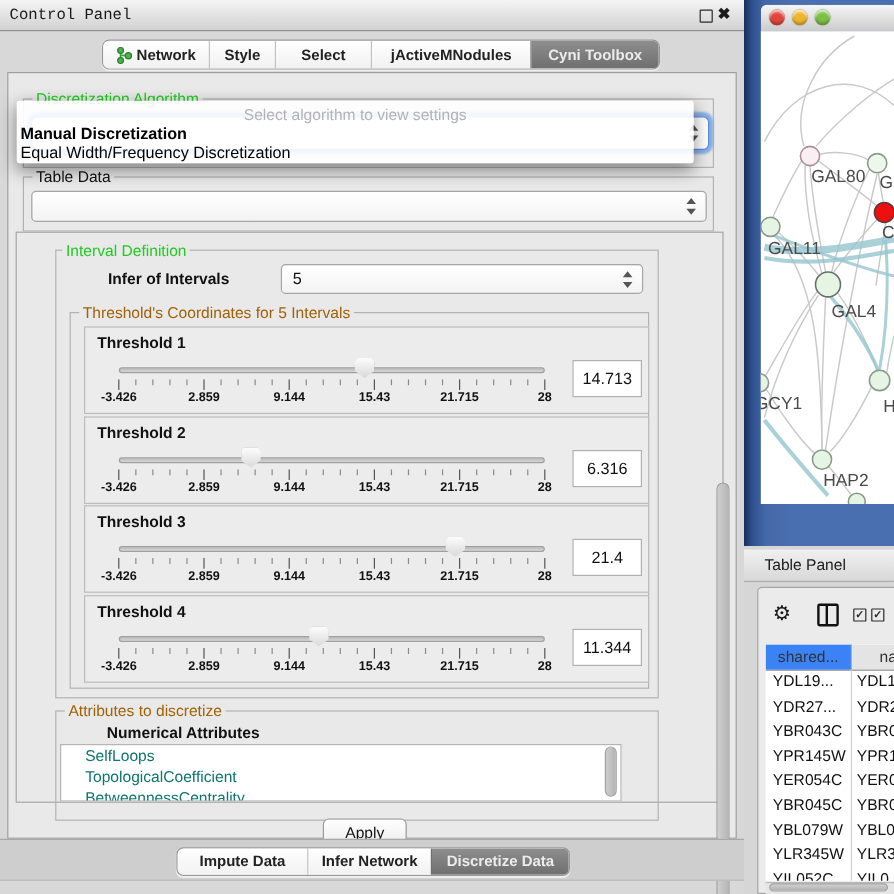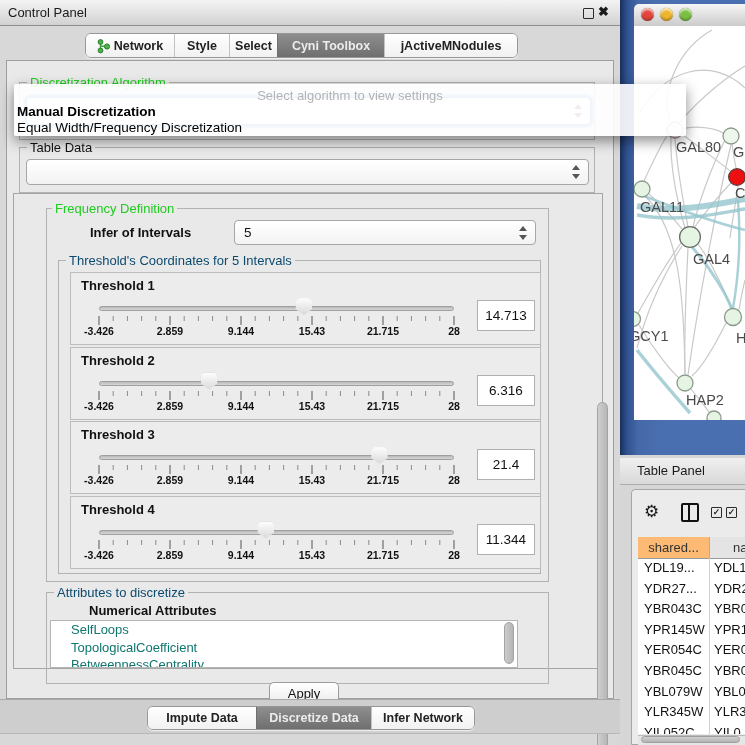--- a/index.html
+++ b/index.html
@@ -5,57 +5,57 @@
   html,body{margin:0;padding:0;background:#dcdcdc;}
   #root{position:relative;width:745px;height:745px;overflow:hidden;
         font-family:"Liberation Sans",sans-serif;color:#111;
         -webkit-font-smoothing:antialiased;}
   .abs{position:absolute;}
 
   
   #cp-window{left:0;top:0;width:620px;height:745px;background:#d8d8d8;}
   #cp-titlebar{left:0;top:0;width:620px;height:25px;
     background:linear-gradient(#f4f4f4,#d2d2d2);border-bottom:1px solid #8f8f8f;}
-  #cp-title{left:8px;top:5px;font-size:13px;color:#1a1a1a;}
+  #cp-title{left:8px;top:5px;font-size:13px;color:#1a1a1a;font-family:Liberation Mono, monospace;}
   #cp-float{left:583px;top:8px;width:9px;height:9px;border:1.6px solid #2a2a2a;border-radius:1px;}
   #cp-close{left:598px;top:4px;font-size:13px;font-weight:bold;color:#1a1a1a;}
 
   
   .segwrap{display:flex;height:23px;border:1px solid #979797;border-radius:6px;
     background:#fff;box-shadow:0 1px 1px rgba(255,255,255,.7);overflow:hidden;}
   .seg{display:flex;align-items:center;justify-content:center;gap:4px;
     font-size:12.5px;font-weight:600;color:#222;background:linear-gradient(#ffffff,#f1f1f1);
     border-left:1px solid #c3c3c3;box-sizing:border-box;}
   .seg.first{border-left:none;}
   .seg.sel{background:linear-gradient(#8e8e8e,#6f6f6f);color:#ececec;border-left-color:#6f6f6f;}
   #top-tabs{left:85px;top:33px;}
   #bottom-tabs{left:147px;top:706px;height:22px;}
 
   
   #content{left:6px;top:60px;width:606px;height:637px;background:#e9e9e9;border:1px solid #9e9e9e;}
 
   .group{position:absolute;border:1px solid #b2b2b2;}
   .grouplabel{position:absolute;font-size:13px;background:#e9e9e9;padding:0 3px;white-space:nowrap;}
   .green{color:#21cb21;}
-  .blue{color:#0c4a6e;}
+  .blue{color:#a16207;}
 
   .combo{position:absolute;background:linear-gradient(#ffffff,#f3f3f3);
     border:1px solid #a6a6a6;border-radius:4px;font-size:13.5px;color:#111;
     display:flex;align-items:center;padding-left:9px;box-sizing:border-box;}
   .stepper{position:absolute;right:7px;top:50%;transform:translateY(-50%);width:10px;height:14px;}
   .stepper:before,.stepper:after{content:"";position:absolute;left:1px;border-left:4px solid transparent;
     border-right:4px solid transparent;}
   .stepper:before{top:0;border-bottom:5px solid #555;}
   .stepper:after{bottom:0;border-top:5px solid #555;}
 
   #algo-combo-focus{left:25px;top:96px;width:563px;height:26px;border-radius:5px;background:#fff;
     border:1px solid #5f8fd6;box-shadow:0 0 2px 3px rgba(110,160,230,.8);}
 
   
-  #algo-popup{left:14px;top:84px;width:672px;height:52px;background:rgba(255,255,255,.9);
+  #algo-popup{left:14px;top:84px;width:564px;height:52px;background:rgba(255,255,255,.9);
     box-shadow:0 5px 14px rgba(0,0,0,.45);border-radius:2px;z-index:50;}
   #algo-popup-placeholder{left:0;top:4px;width:100%;text-align:center;font-size:13px;color:#b3b3b3;}
   #algo-popup-opt0{left:3px;top:20px;font-size:13.5px;font-weight:bold;color:#000;}
   #algo-popup-opt1{left:3px;top:36px;font-size:13.5px;color:#000;}
 
   
   #scrollpanel{left:12px;top:192px;width:588px;height:474px;background:#e9e9e9;border:1px solid #a5a5a5;}
   #sp-scrollbar{left:583px;top:208px;width:11px;height:372px;border-radius:6px;
     background:linear-gradient(90deg,#cfcfcf,#b6b6b6);border:1px solid #a3a3a3;box-sizing:border-box;}
 
@@ -105,21 +105,21 @@
   #tp-card{left:631px;top:489px;width:130px;height:256px;background:#ebebeb;
     border:1px solid #a6a6a6;border-top-left-radius:4px;box-sizing:border-box;}
   #tp-gear{left:644px;top:501px;font-size:17px;color:#1a1a1a;}
   #tp-pane{left:681px;top:503px;width:14px;height:15px;border:2px solid #111;border-radius:2px;}
   #tp-pane:after{content:"";position:absolute;left:5px;top:0;width:2px;height:15px;background:#111;}
   .tp-check{position:absolute;top:507px;width:9px;height:9px;border:1.5px solid #2a2a2a;border-radius:1px;
     font-size:9px;line-height:8px;font-weight:bold;color:#2a2a2a;text-align:center;}
   #tp-table{left:638px;top:537px;width:107px;height:197px;background:#fff;overflow:hidden;}
   #tp-header{position:absolute;left:0;top:0;height:21px;width:200px;background:#e4e4e4;
     border-bottom:1px solid #9a9a9a;}
-  #tp-col1{position:absolute;left:0;top:0;width:71px;height:21px;background:#fdba74;
+  #tp-col1{position:absolute;left:0;top:0;width:71px;height:21px;background:#3b82f6;
     border-right:1px solid #8fb6cc;font-size:13px;color:#333;display:flex;align-items:center;justify-content:center;}
   #tp-col2{position:absolute;left:95px;top:0;width:60px;height:21px;font-size:13px;color:#333;
     display:flex;align-items:center;}
   #tp-colsep{position:absolute;left:71px;top:21px;width:1px;height:176px;background:#d0d0d0;}
   .tp-row{position:absolute;left:0;width:200px;height:20.6px;font-size:13px;color:#111;}
   .tp-c1{position:absolute;left:6px;top:2px;}
   .tp-c2{position:absolute;left:76px;top:2px;}
   #tp-hscroll{left:638px;top:735px;width:107px;height:9px;background:#e6e6e6;border-top:1px solid #bbb;}
   #tp-hthumb{left:641px;top:736px;width:99px;height:7px;border-radius:4px;
     background:linear-gradient(#d0d0d0,#b2b2b2);border:1px solid #9e9e9e;box-sizing:border-box;}
@@ -142,49 +142,49 @@
             <path d="M3.5,4.5 L3.5,12 M3.5,8 L9.5,8.5" stroke="#3aa53a" stroke-width="1.4" fill="none"></path>
             <circle cx="3.5" cy="4" r="2.4" fill="#4db04d" stroke="#2d7d2d"></circle>
             <circle cx="3.5" cy="12.5" r="2.4" fill="#4db04d" stroke="#2d7d2d"></circle>
             <circle cx="10" cy="8.5" r="2.6" fill="#4db04d" stroke="#2d7d2d"></circle>
           </svg>
           <span>Network</span>
         </div>
         <div class="seg" style="width: 55px;">
           <span>Style</span>
         </div>
-        <div class="seg" style="width: 48px;">
+        <div class="seg" style="width: 80px;">
           <span>Select</span>
+        </div>
+        <div class="seg last" style="width: 133px;">
+          <span>jActiveMNodules</span>
         </div>
         <div class="seg sel" style="width: 107px;">
           <span>Cyni Toolbox</span>
-        </div>
-        <div class="seg last" style="width: 133px;">
-          <span>jActiveMNodules</span>
         </div>
       </div>
 
     <div id="content" class="abs">
 
       <div class="group" style="left:12px;top:21px;width:574px;height:56px;"></div>
       <span class="grouplabel green" style="left:20px;top:14px;">Discretization Algorithm</span>
       <div id="algo-combo-focus" class="abs" style="left:19px;top:36px;">
         <span class="stepper"></span>
       </div>
 
       <div class="group" style="left:12px;top:86px;width:574px;height:44px;"></div>
       <span class="grouplabel" style="left:20px;top:79px;color:#111;">Table Data</span>
       <div class="combo" style="left:19px;top:98px;width:563px;height:26px;">
         <span class="stepper"></span>
       </div>
 
       <div id="scrollpanel" class="abs" style="left:6px;top:132px;">
 
         <div class="group" style="left:32px;top:14px;width:501px;height:372px;"></div>
-        <span class="grouplabel green" style="left:38px;top:7px;">Frequency Definition</span>
+        <span class="grouplabel green" style="left:38px;top:7px;">Interval Definition</span>
 
         <span class="abs" style="left:76px;top:31px;font-size:13px;font-weight:bold;">Infer of Intervals</span>
         <div class="combo" style="left:220px;top:26px;width:302px;height:25px;">
           <span>5</span>
           <span class="stepper"></span>
         </div>
 
         <div class="group" style="left:44px;top:66px;width:481px;height:312px;"></div>
         <span class="grouplabel blue" style="left:52px;top:59px;">Threshold's Coordinates for 5 Intervals</span>
         <div id="thresholds" class="abs" style="left:50px;top:66px;width:481px;height:312px;">
@@ -370,25 +370,25 @@
       <span id="algo-popup-placeholder" class="abs">Select algorithm to view settings</span>
       <span id="algo-popup-opt0" class="abs">Manual Discretization</span>
       <span id="algo-popup-opt1" class="abs">Equal Width/Frequency Discretization</span>
     </div>
 
     <div id="bottom-strip" class="abs"></div>
     <div id="bottom-tabs" class="abs segwrap">
         <div class="seg first" style="width: 108px;">
           <span>Impute Data</span>
         </div>
+        <div class="seg last" style="width: 103px;">
+          <span>Infer Network</span>
+        </div>
         <div class="seg sel" style="width: 115px;">
           <span>Discretize Data</span>
-        </div>
-        <div class="seg last" style="width: 103px;">
-          <span>Infer Network</span>
         </div>
       </div>
   </div>
 
   <div id="net-frame" class="abs"></div>
   <div id="net-titlebar" class="abs"></div>
   <div class="light" style="left: 641px; background: rgb(227, 69, 61);" id="light-red"></div>
   <div class="light" style="left: 660px; background: rgb(238, 181, 47);" id="light-yellow"></div>
   <div class="light" style="left: 679px; background: rgb(124, 192, 67);" id="light-green"></div>
   <div id="net-canvas" class="abs"></div>

